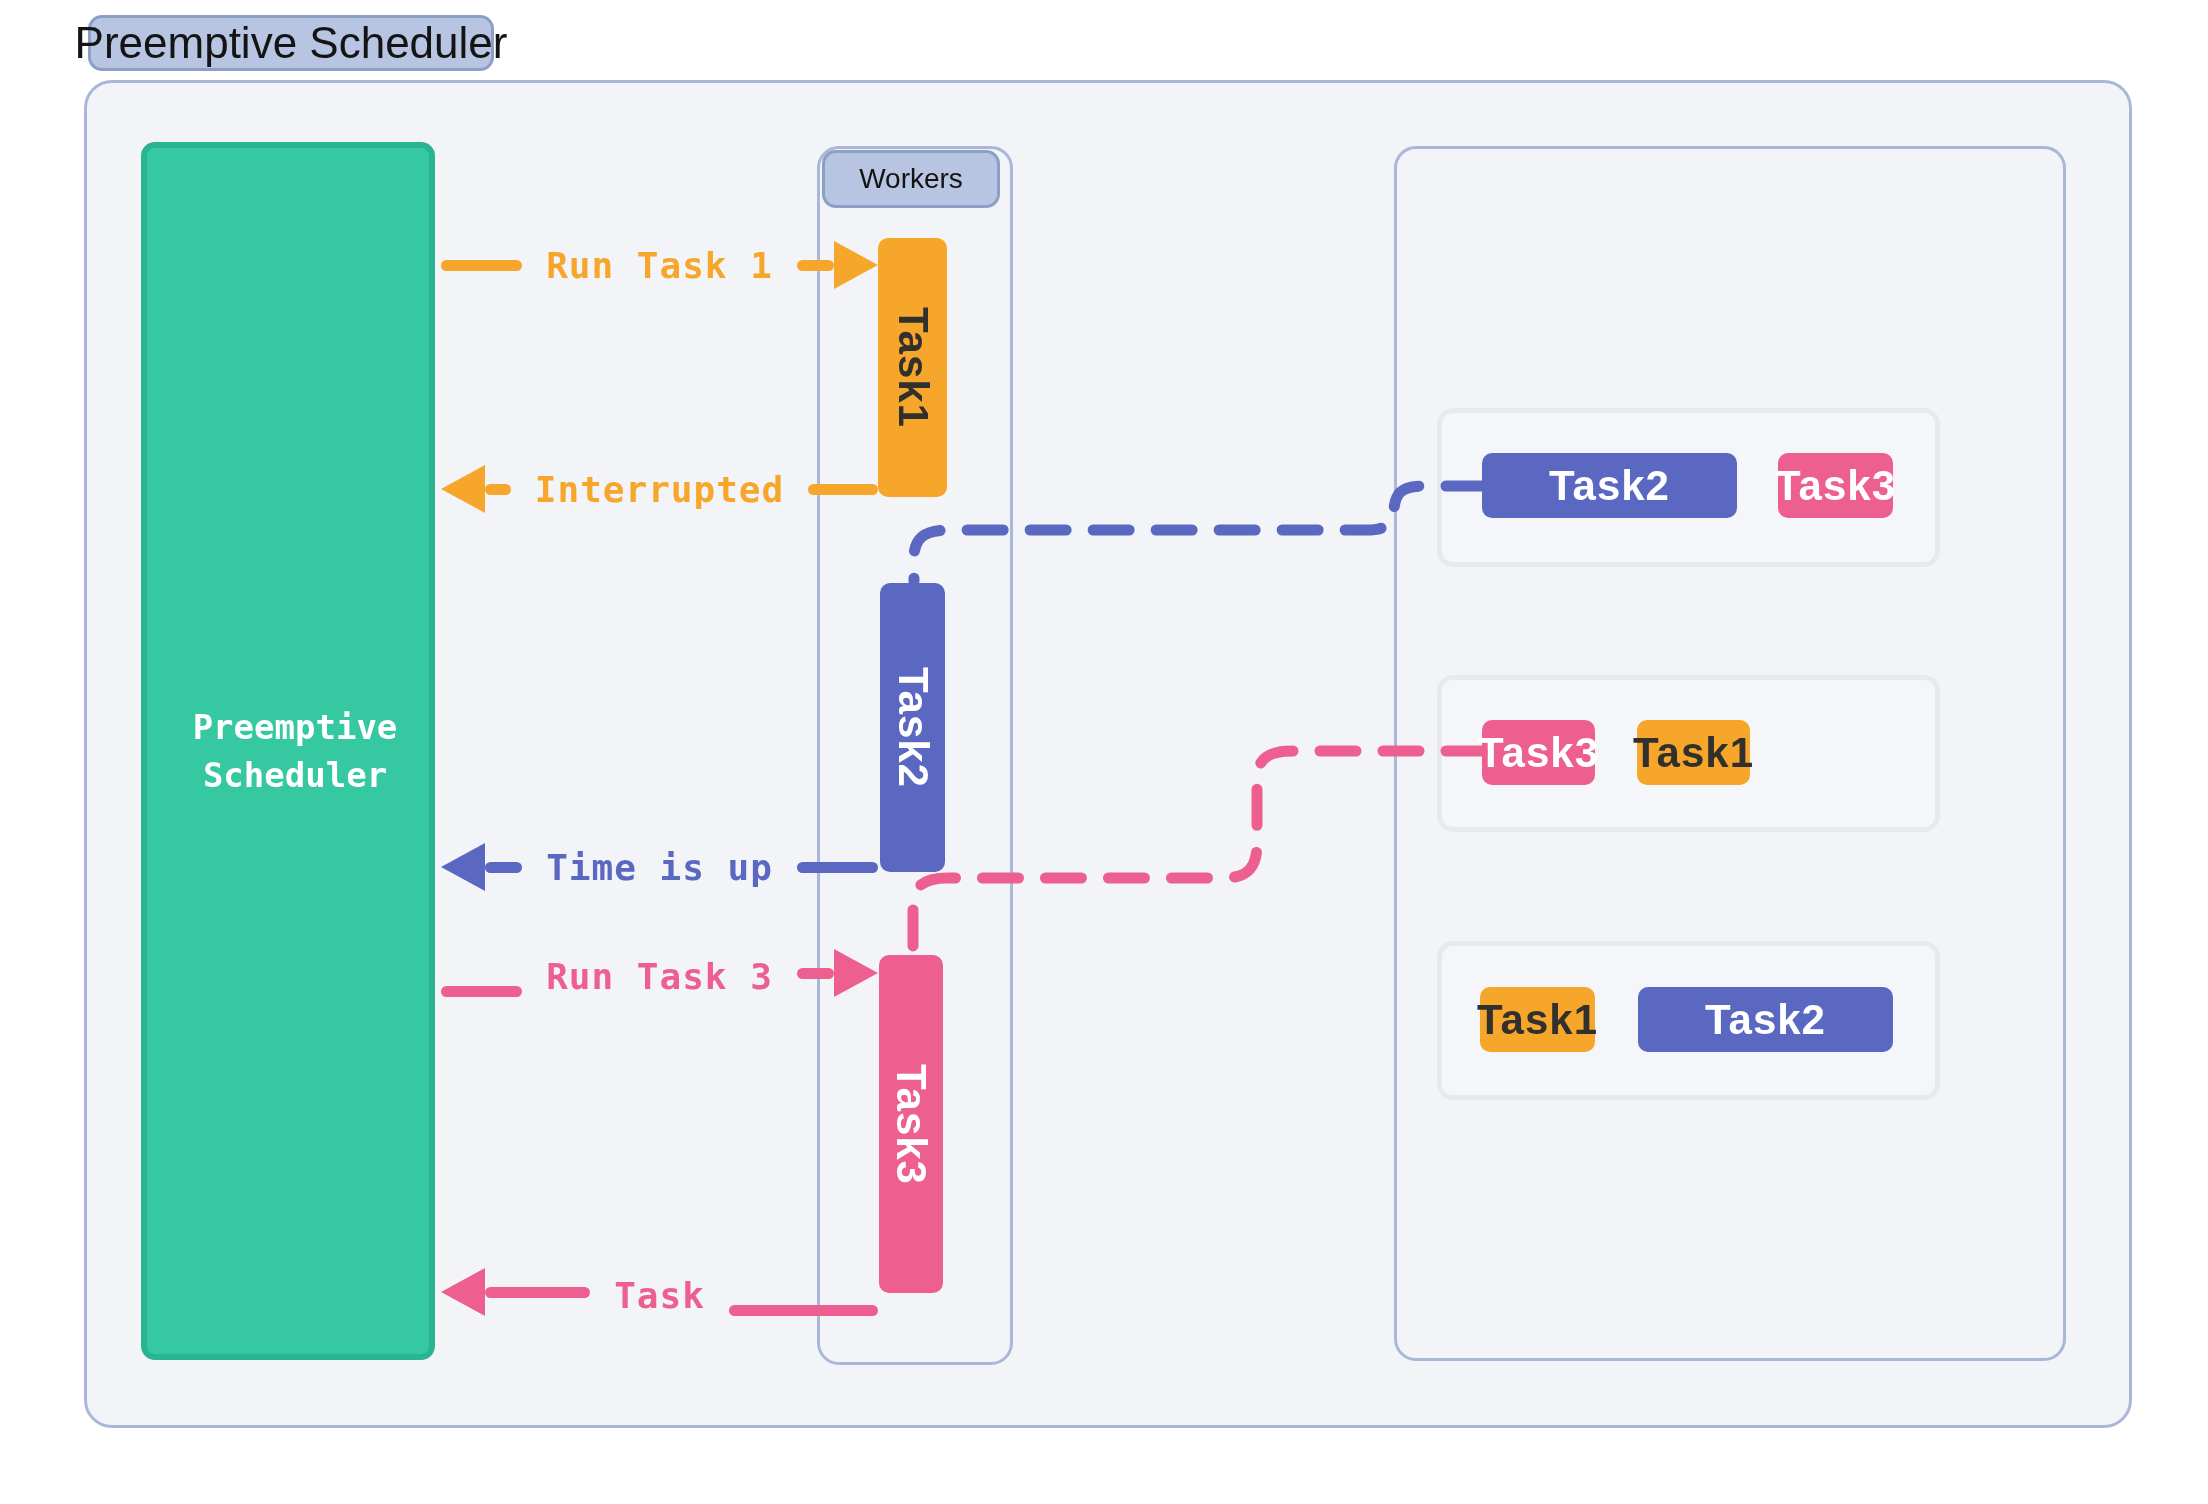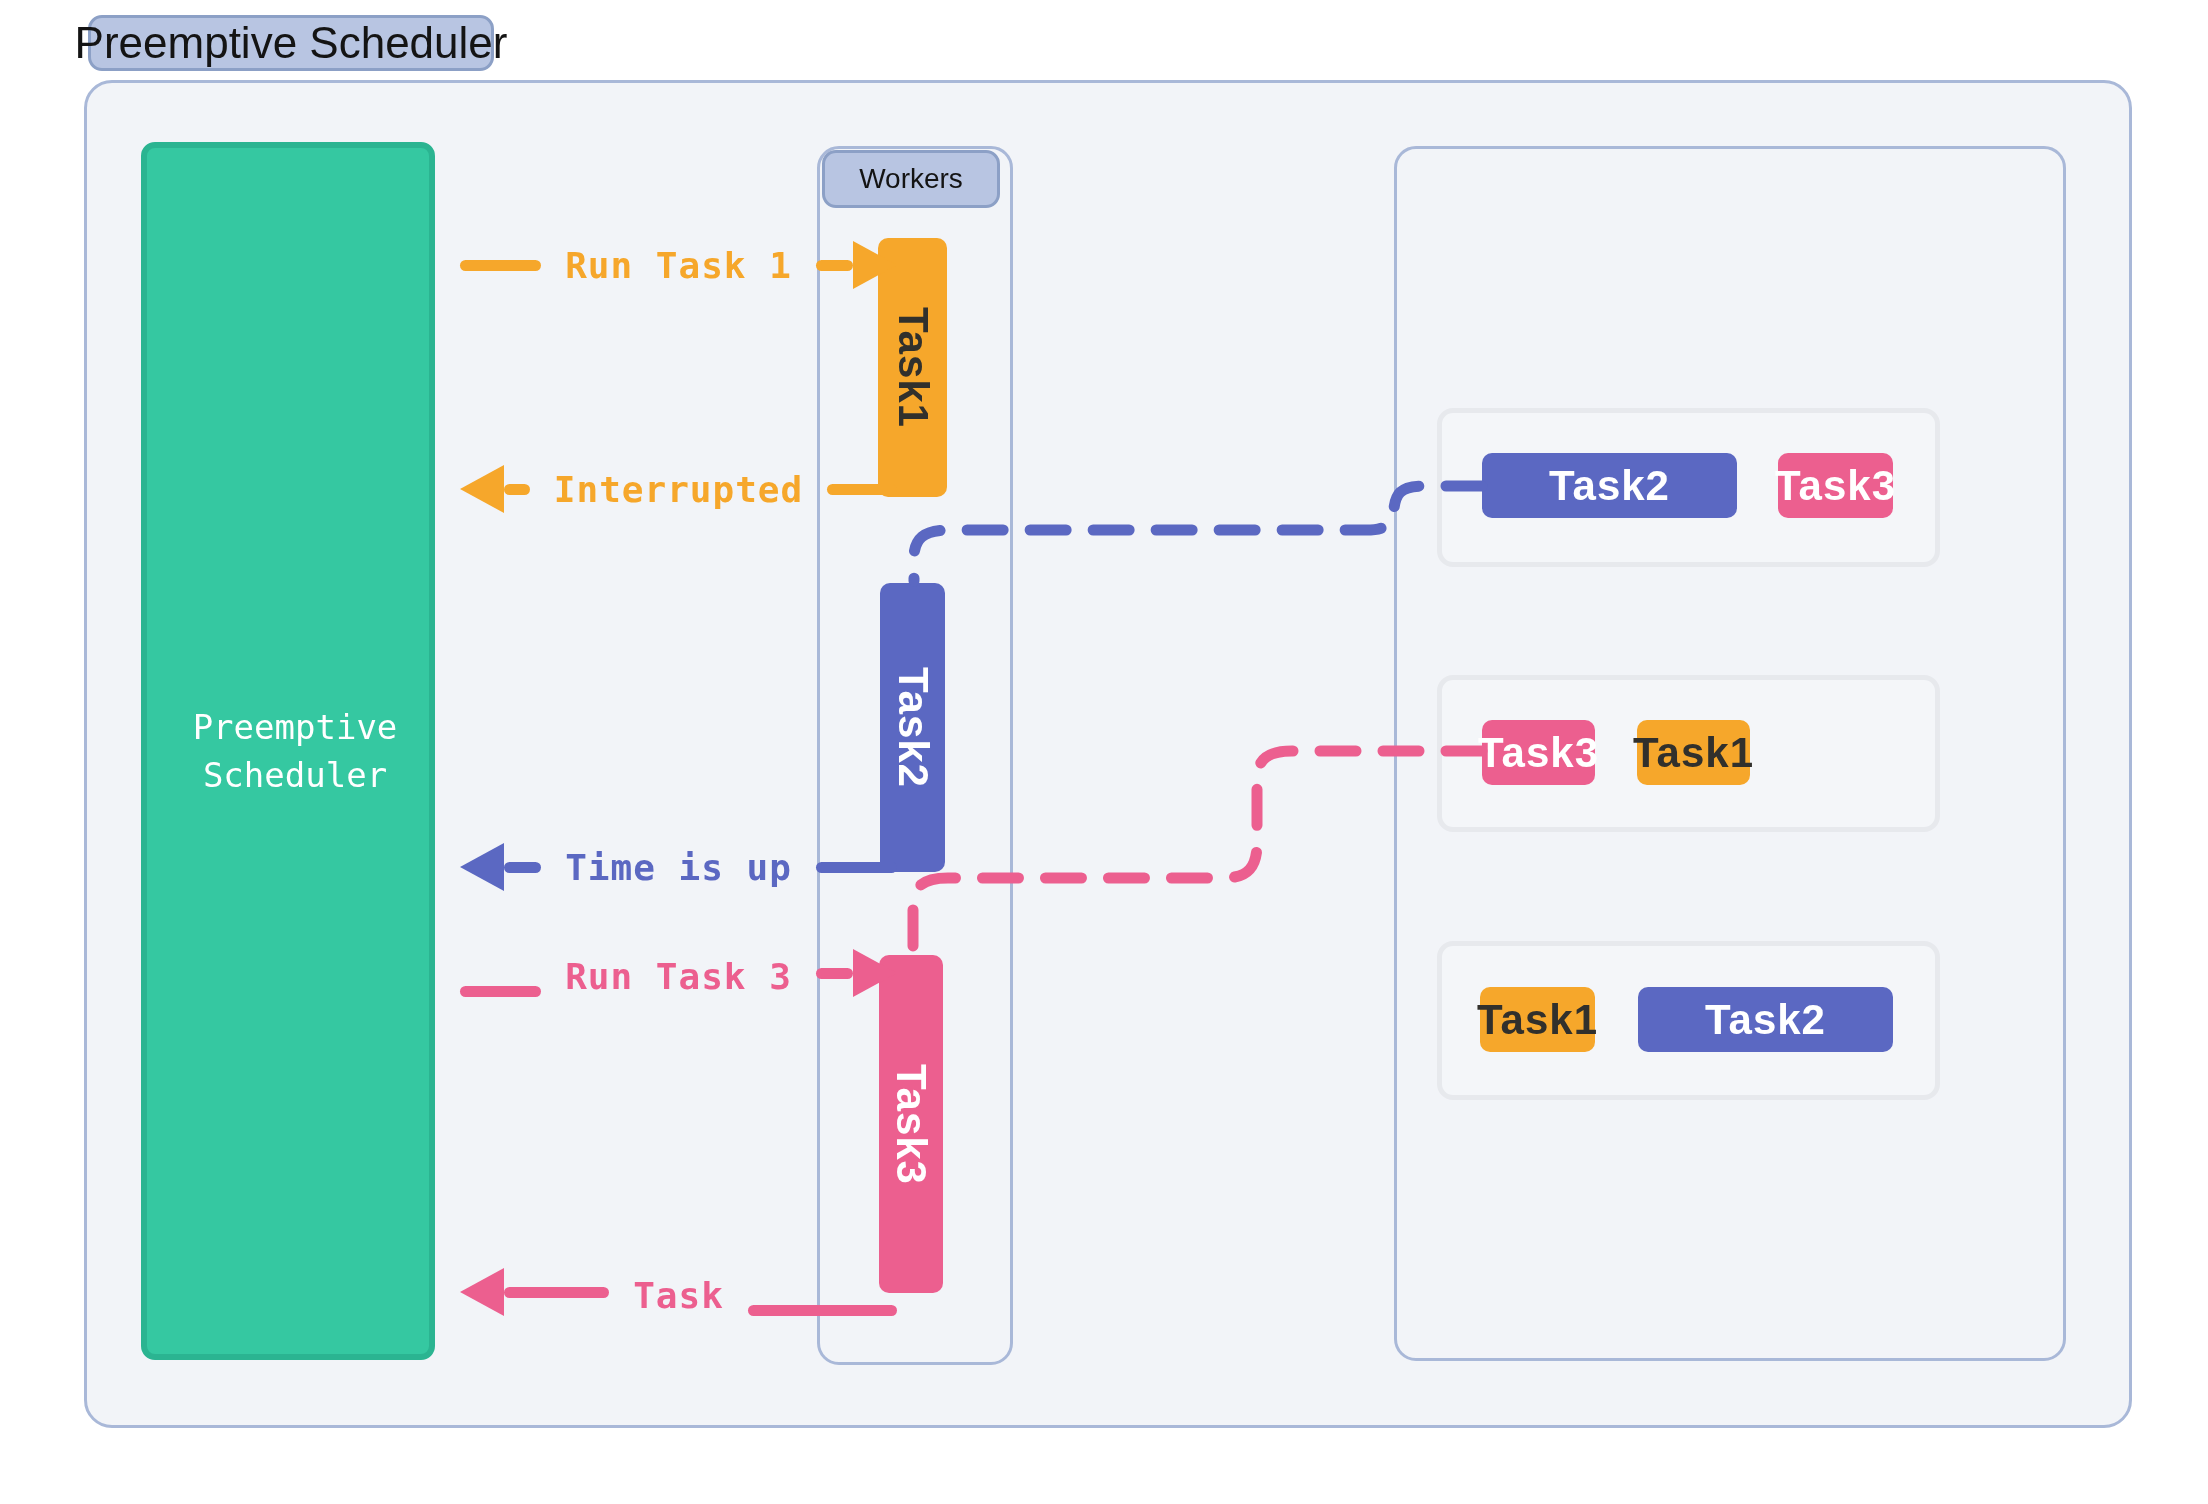--- a/index.html
+++ b/index.html
@@ -21,32 +21,32 @@
          box-sizing:border-box;white-space:nowrap;}
   .badge-title{left:88px;top:15px;width:406px;height:56px;font-size:44px;}
   .badge-workers{left:822px;top:150px;width:178px;height:58px;}
   .badge-queue{left:1408px;top:150px;width:230px;height:58px;}
 
   
   .sched{position:absolute;left:141px;top:142px;width:294px;height:1218px;
          background:var(--green);border:6px solid var(--green-border);border-radius:14px;
          box-sizing:border-box;display:flex;flex-direction:column;align-items:center;
          justify-content:center;color:#fff;
-         font-family:"DejaVu Sans Mono",monospace;font-weight:normal;font-size:34px;line-height:48px;padding-left:14px;}
+         font-family:"DejaVu Sans Mono",monospace;font-weight:bold;font-size:34px;line-height:48px;padding-left:14px;}
 
   
   .vbar{position:absolute;border-radius:10px;writing-mode:vertical-rl;
         display:flex;align-items:center;justify-content:center;
         font-weight:bold;font-size:42px;letter-spacing:1px;}
   .vbar-1{left:878px;top:238px;width:69px;height:259px;background:var(--orange);color:var(--dark-text);}
   .vbar-2{left:880px;top:583px;width:65px;height:289px;background:var(--indigo);color:#fff;}
   .vbar-3{left:879px;top:955px;width:64px;height:338px;background:var(--pink);color:#fff;}
 
   
-  .arrow{position:absolute;left:460px;width:437px;height:52px;
+  .arrow{position:absolute;left:441px;width:437px;height:52px;
          display:flex;align-items:center;gap:24px;}
   .arrow .label{font-family:"DejaVu Sans Mono",monospace;font-weight:bold;
                 font-size:36px;letter-spacing:1px;white-space:nowrap;}
   .seg{flex:1;display:flex;align-items:center;min-width:40px;}
   .seg .line{flex:1;height:11px;border-radius:6px;background:currentColor;}
   .head-r{width:0;height:0;border-top:24px solid transparent;border-bottom:24px solid transparent;
           border-left:44px solid currentColor;}
   .head-l{width:0;height:0;border-top:24px solid transparent;border-bottom:24px solid transparent;
           border-right:44px solid currentColor;}
   .c-orange{color:var(--orange);}

